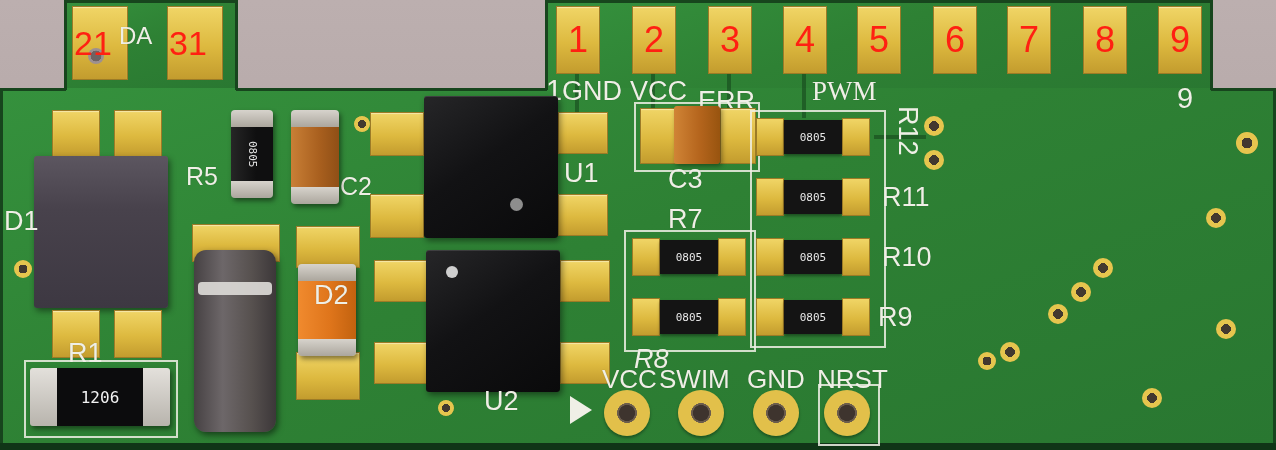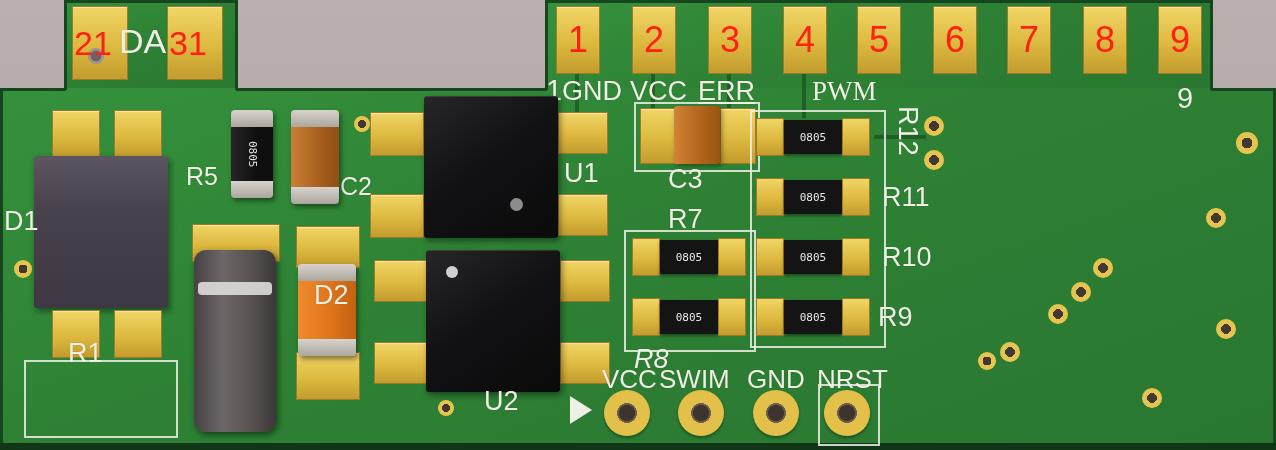--- a/index.html
+++ b/index.html
@@ -92,21 +92,21 @@
   <div class="trace" style="left:575px;top:70px;width:4px;height:48px;"></div>
   <div class="trace" style="left:651px;top:70px;width:4px;height:48px;"></div>
   <div class="trace" style="left:727px;top:70px;width:4px;height:48px;"></div>
   <div class="trace" style="left:802px;top:70px;width:4px;height:48px;"></div>
   <div class="trace" style="left:874px;top:135px;width:52px;height:4px;"></div>
 
   <div class="gold" style="left:72px;top:6px;width:54px;height:72px;"></div>
   <div class="gold" style="left:167px;top:6px;width:54px;height:72px;"></div>
   <div class="hole" style="left:88px;top:48px;width:16px;height:16px;"></div>
   <span class="rednum" style="left:74px;top:26px;font-size:34px;">21</span>
-  <span class="silk" style="left:119px;top:24px;font-size:34px;">DA</span>
+  <span class="silk" style="left:119px;top:24px;font-size:24px;">DA</span>
   <span class="rednum" style="left:169px;top:26px;font-size:34px;">31</span>
 
   <div class="gold" style="left:556px;top:6px;width:42px;height:66px;">
       <span class="padnum">1</span>
     </div>
   <div class="gold" style="left:632px;top:6px;width:42px;height:66px;">
       <span class="padnum">2</span>
     </div>
   <div class="gold" style="left:708px;top:6px;width:42px;height:66px;">
       <span class="padnum">3</span>
@@ -126,33 +126,40 @@
   <div class="gold" style="left:1083px;top:6px;width:42px;height:66px;">
       <span class="padnum">8</span>
     </div>
   <div class="gold" style="left:1158px;top:6px;width:42px;height:66px;">
       <span class="padnum">9</span>
     </div>
 
   <span class="silk" style="left:546px;top:76px;font-size:29px;">1</span>
   <span class="silk" style="left:562px;top:78px;">GND</span>
   <span class="silk" style="left:630px;top:78px;">VCC</span>
-  <span class="silk" style="left:698px;top:78px;text-decoration:underline;">ERR</span>
+  <span class="silk" style="left:698px;top:88px;text-decoration:underline;">ERR</span>
   <span class="silk" style="left:812px;top:78px;font-family:Liberation Serif, serif;">PWM</span>
   <span class="silk" style="left:1177px;top:84px;font-size:29px;">9</span>
 
   <div class="gold" style="left:52px;top:110px;width:46px;height:46px;"></div>
   <div class="gold" style="left:114px;top:110px;width:46px;height:46px;"></div>
   <div class="d1body" style="left:34px;top:156px;width:134px;height:152px;"></div>
   <div class="gold" style="left:52px;top:310px;width:46px;height:46px;"></div>
   <div class="gold" style="left:114px;top:310px;width:46px;height:46px;"></div>
   <span class="silk" style="left:4px;top:208px;">D1</span>
 
   <span class="silk" style="left:68px;top:340px;text-align:right;">R1</span>
   <div class="silkbox" style="left:24px;top:360px;width:150px;height:74px;"></div>
+  <div class="hchip" style="left:30px;top:368px;width:140px;height:58px;">
+    <div class="hcap"></div>
+    <div class="hbody">
+        <span>1206</span>
+      </div>
+    <div class="hcap"></div>
+  </div>
 
   <span class="silk" style="left:186px;top:164px;font-size:25px;">R5</span>
   <div class="vcomp" style="left:231px;top:110px;width:42px;height:88px;">
     <div class="vcap"></div>
     <div class="vbody vbody-black">
         <span class="vert-mark">0805</span>
       </div>
     <div class="vcap"></div>
   </div>
 

